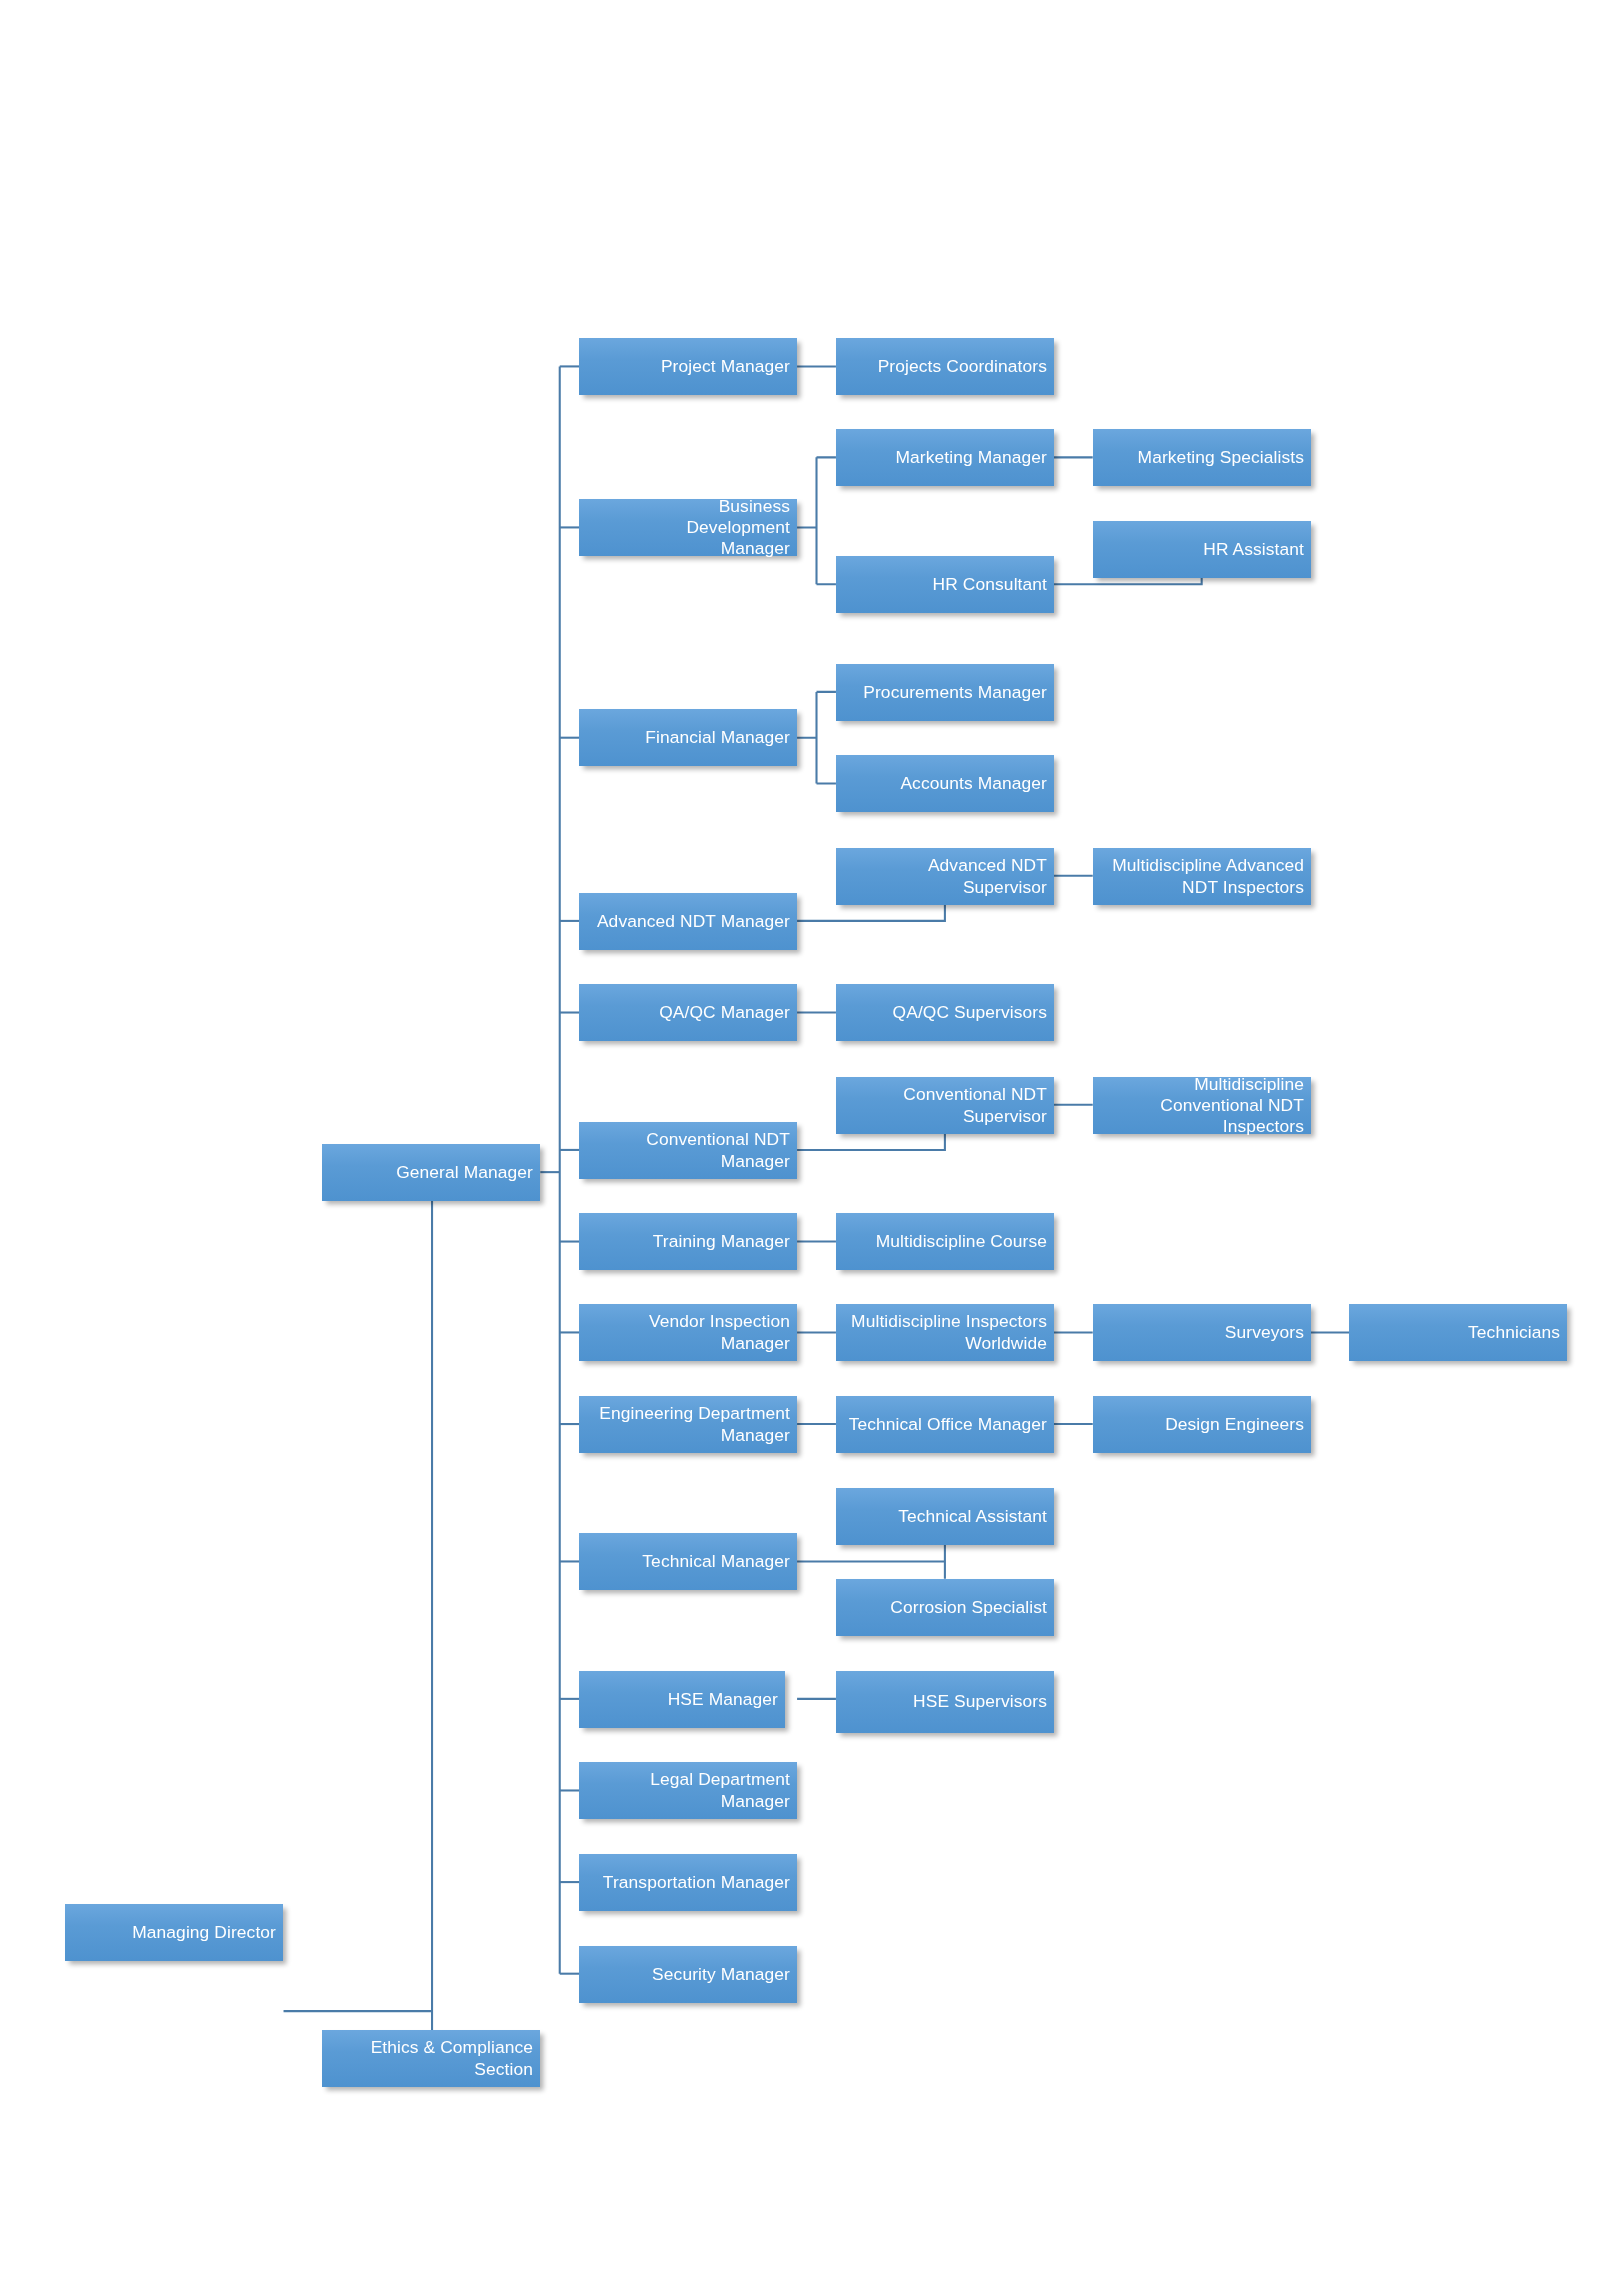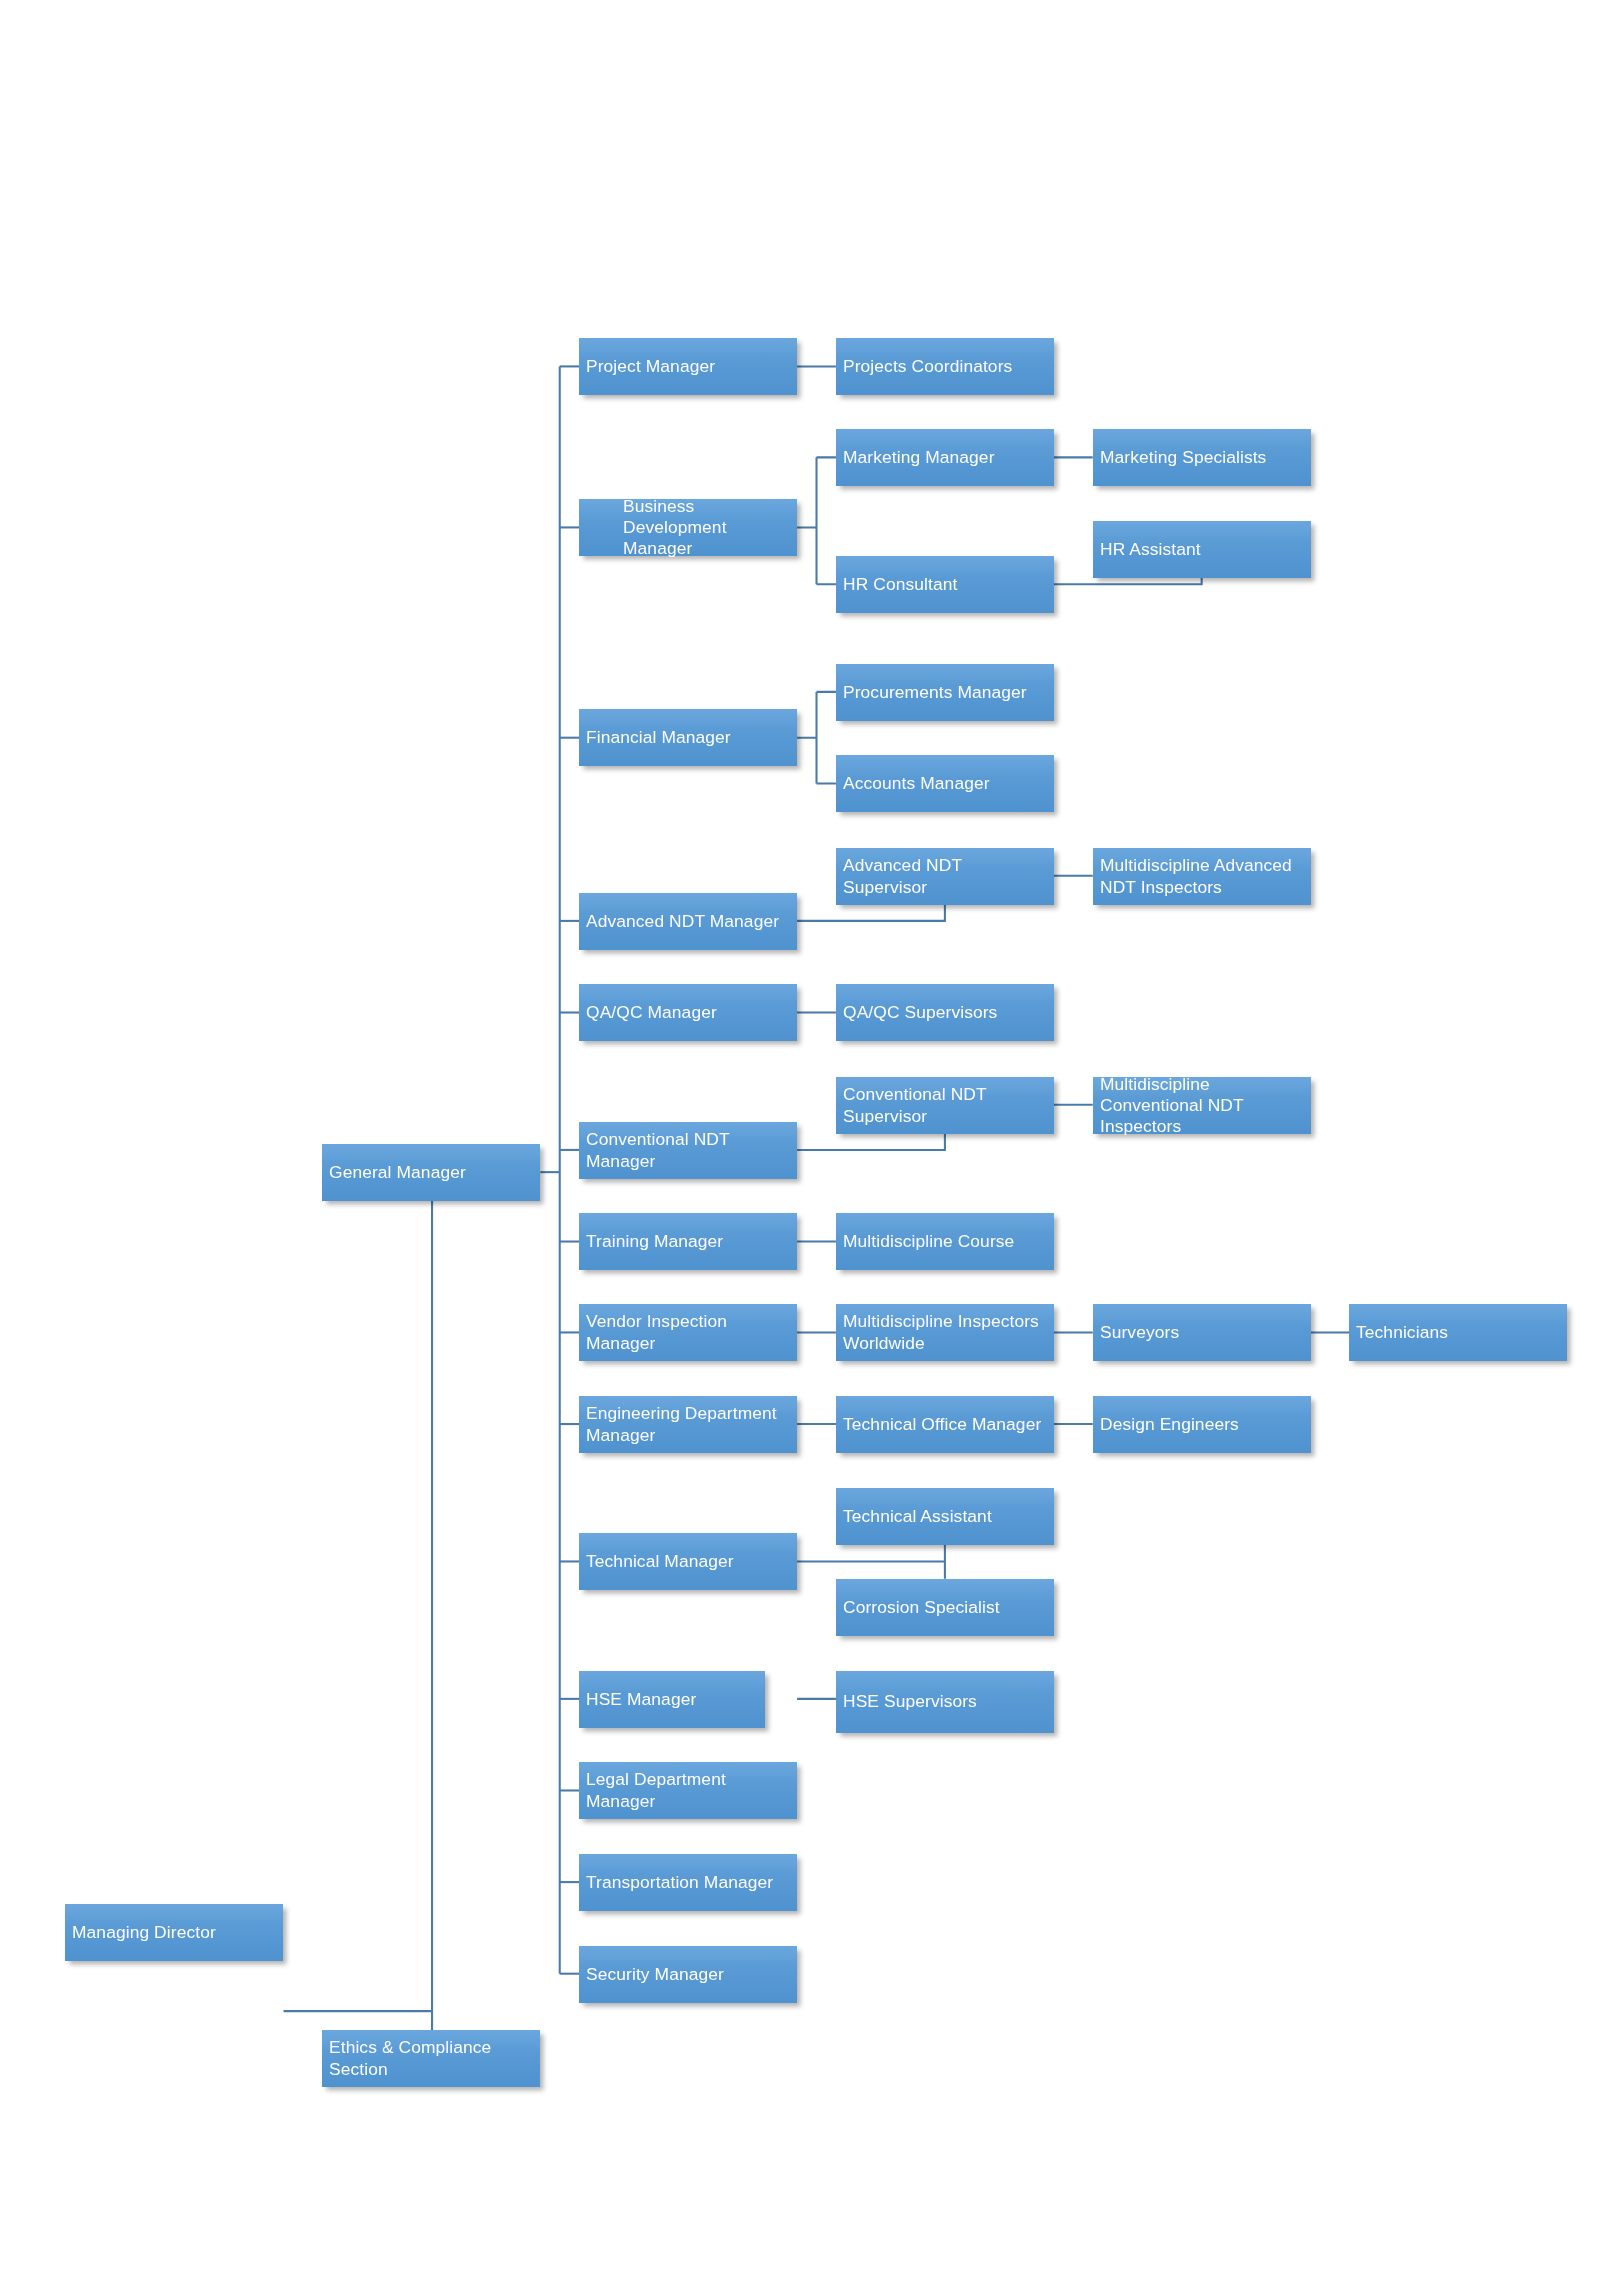--- a/index.html
+++ b/index.html
@@ -27,21 +27,21 @@
     pointer-events: none;
   }
   .node {
     position: absolute;
     box-sizing: border-box;
     background: linear-gradient(to bottom, #6ba7de 0%, #5a9bd5 38%, #4e92cf 100%);
     color: #ffffff;
     display: flex;
     align-items: center;
     justify-content: center;
-    text-align: left;
+    text-align: right;
     font-size: 17.4px;
     line-height: 1.22;
     letter-spacing: 0.1px;
     padding: 1.4px 7px;
     box-shadow: 3.5px 3.5px 4.9px rgba(0,0,0,0.30);
     z-index: 3;
   }
   .node .label {
     display: block;
     width: 100%;
@@ -182,21 +182,21 @@
       </div>
       <div class="node" style="left: 579px; top: 1533px; width: 218px; height: 57px;">
         <span class="label">Technical Manager</span>
       </div>
       <div class="node" style="left: 836px; top: 1488px; width: 218px; height: 57px;">
         <span class="label">Technical Assistant</span>
       </div>
       <div class="node" style="left: 836px; top: 1579px; width: 218px; height: 57px;">
         <span class="label">Corrosion Specialist</span>
       </div>
-      <div class="node" style="left: 579px; top: 1671px; width: 186px; height: 57px;">
+      <div class="node" style="left: 579px; top: 1671px; width: 206px; height: 57px;">
         <span class="label">HSE Manager</span>
       </div>
       <div class="node" style="left: 836px; top: 1671px; width: 218px; height: 62px;">
         <span class="label">HSE Supervisors</span>
       </div>
       <div class="node" style="left: 579px; top: 1762px; width: 218px; height: 57px;">
         <span class="label">Legal Department Manager</span>
       </div>
       <div class="node" style="left: 579px; top: 1854px; width: 218px; height: 57px;">
         <span class="label">Transportation Manager</span>

